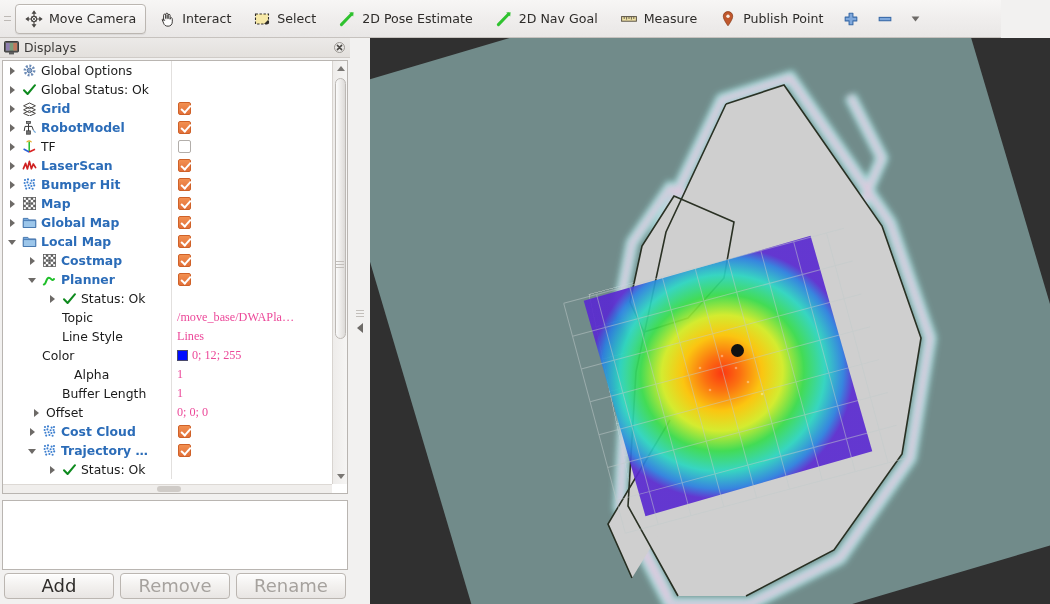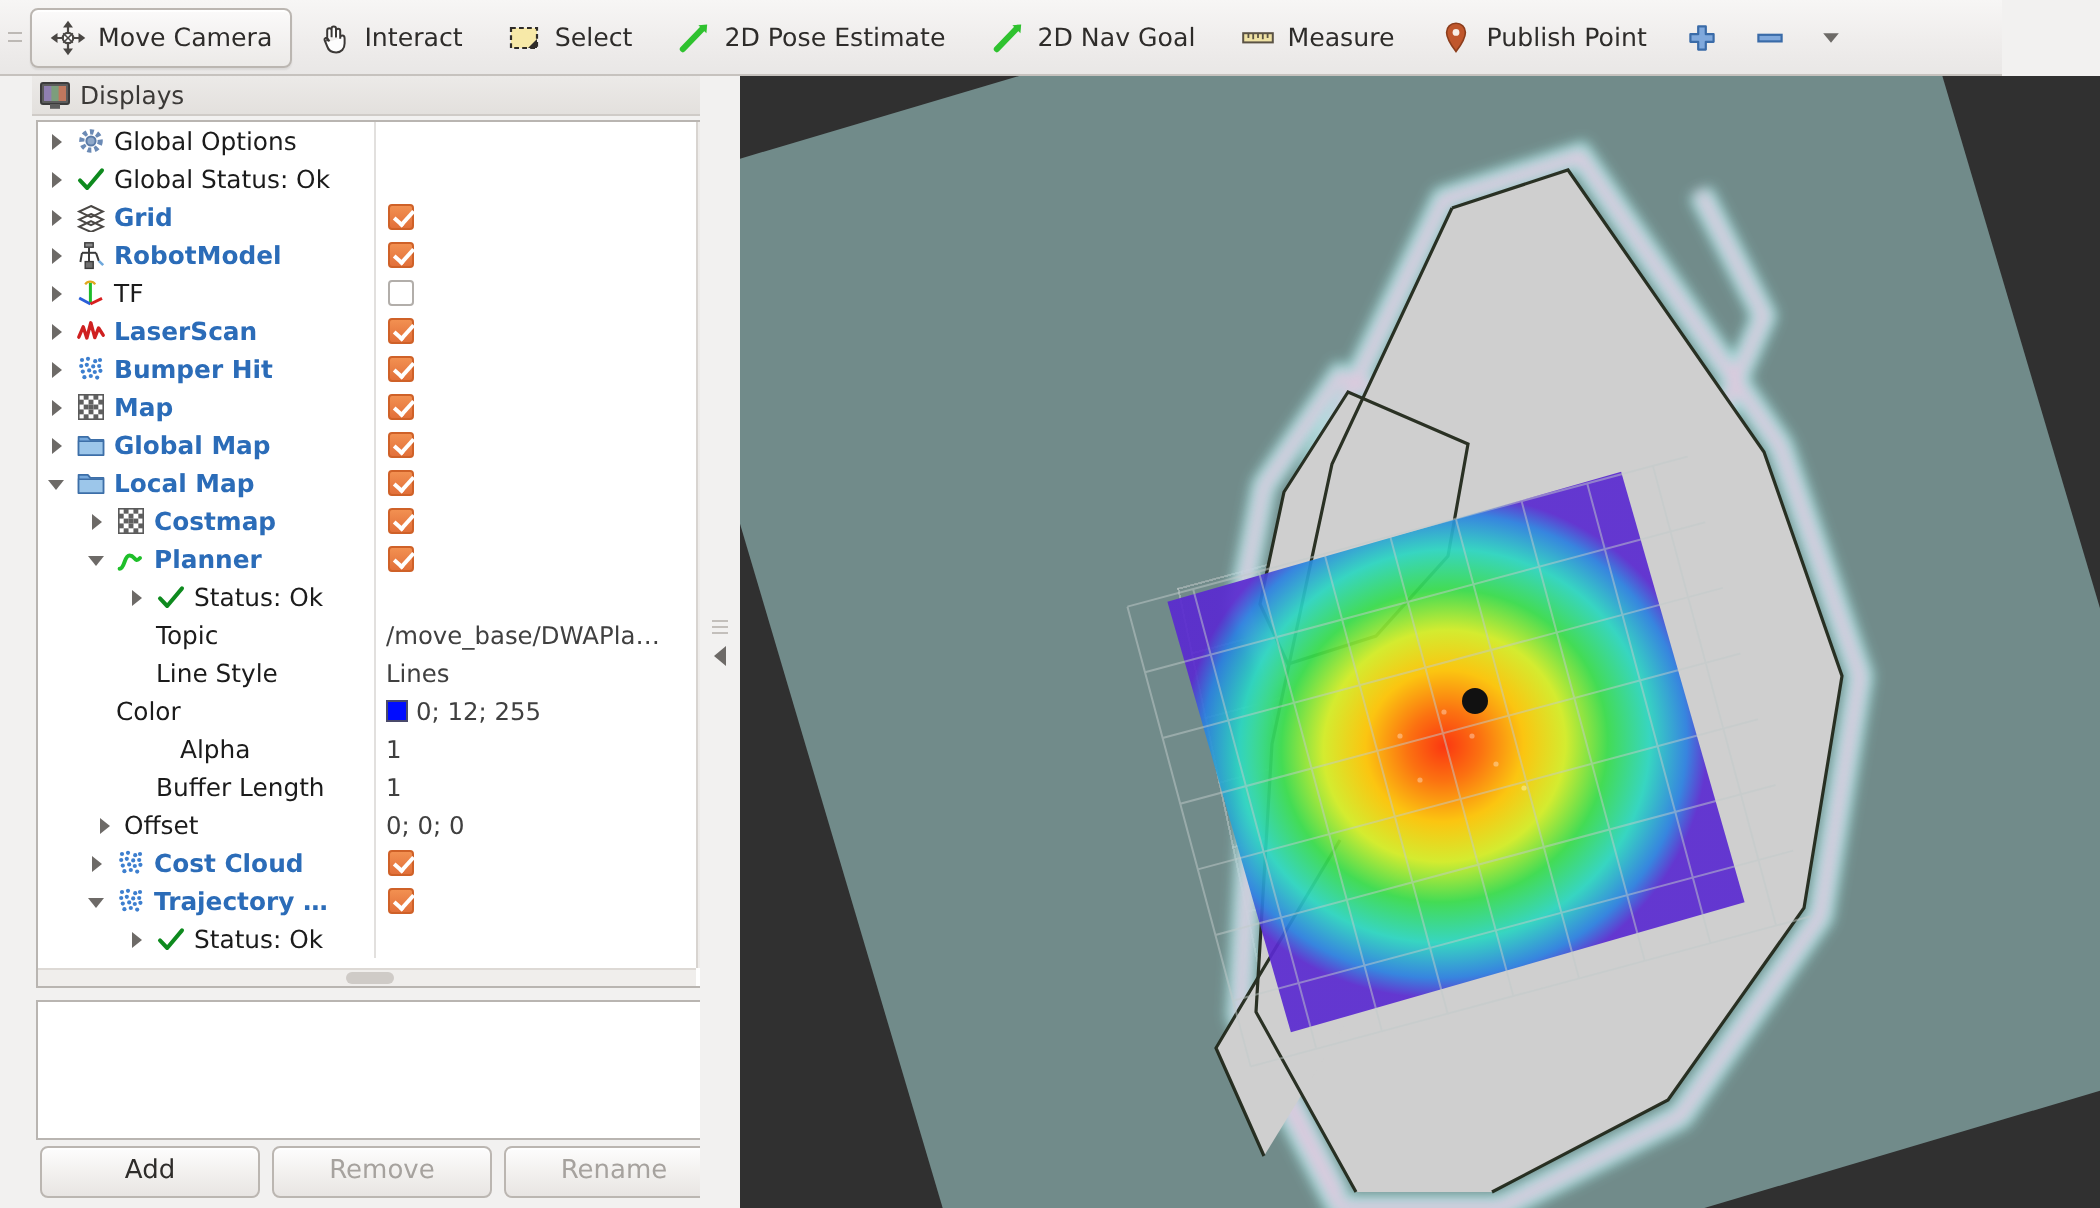--- a/index.html
+++ b/index.html
@@ -39,21 +39,21 @@
   .tb-btn.active {
     background: linear-gradient(to bottom, #fbfafa, #eceae8);
     border: 1px solid #bbb6b1;
     box-shadow: 0 1px 0 rgba(255,255,255,0.85) inset, 0 1px 1px rgba(0,0,0,0.07);
   }
   .tb-ico { width: 18px; height: 18px; display: block; flex: 0 0 auto; }
   .tb-small { padding: 0 6px; }
 
   
   #displays-panel {
-    position: absolute; left: 16px; top: 38px; width: 350px; height: 566px;
+    position: absolute; left: 0; top: 38px; width: 350px; height: 566px;
     background: #f2f1f0;
     display: flex; flex-direction: column;
   }
   #dp-titlebar {
     height: 20px; flex: 0 0 auto;
     background: linear-gradient(to bottom, #eceae8, #e3e0dd);
     border-bottom: 1px solid #cfcbc7;
     display: flex; align-items: center; padding: 0 4px; gap: 5px;
   }
   #dp-title { font-size: 12.4px; color: #3b3937; }
@@ -72,23 +72,23 @@
     position: absolute; left: 0; top: 0; right: 15px; bottom: 9px;
     overflow: hidden; background: #ffffff;
   }
   .trow {
     height: 19px; display: flex; align-items: center;
     font-size: 12.4px; position: relative;
   }
   .tname { display: flex; align-items: center; gap: 4px; flex: 0 0 168px;
            overflow: hidden; white-space: nowrap; padding-left: 4px; }
   .tval  { flex: 1 1 auto; display: flex; align-items: center; gap: 4px;
-           font-size: 12.2px; color: #404040; overflow: hidden;
+           font-size: 12.2px; color: #ec4899; overflow: hidden;
            white-space: nowrap; border-left: 1px solid #e2e0de;
-           height: 19px; padding-left: 5px; }
+           height: 19px; padding-left: 5px; font-family: Liberation Serif, serif; }
   .arrow { width: 11px; height: 11px; flex: 0 0 auto; position: relative; }
   .arrow.closed::after {
     content: ""; position: absolute; left: 3px; top: 2px;
     border-left: 5px solid #6d6a67;
     border-top: 4px solid transparent; border-bottom: 4px solid transparent;
   }
   .arrow.open::after {
     content: ""; position: absolute; left: 1px; top: 4px;
     border-top: 5px solid #6d6a67;
     border-left: 4px solid transparent; border-right: 4px solid transparent;
@@ -161,21 +161,21 @@
     background: #ffffff; border: 1px solid #b9b5b1;
   }
   #dp-buttons {
     flex: 0 0 auto; height: 34px; display: flex; align-items: center;
     gap: 6px; padding: 3px 4px 6px 4px;
   }
   .pbtn {
     flex: 1 1 0; height: 26px; border-radius: 4px;
     border: 1px solid #bbb6b1;
     background: linear-gradient(to bottom, #fdfdfd 0%, #f2f0ee 52%, #e8e5e3 100%);
-    font-size: 13px; color: #2e2c2a;
+    font-size: 18px; color: #2e2c2a;
     display: flex; align-items: center; justify-content: center;
     box-shadow: 0 1px 0 rgba(255,255,255,0.9) inset;
   }
   .pbtn.disabled { color: #a6a29e; }
 
   
   #splitter {
     position: absolute; left: 350px; top: 38px; width: 20px; height: 566px;
     background: #f2f1f0; display: flex; align-items: center;
     justify-content: center; flex-direction: column; gap: 3px;

